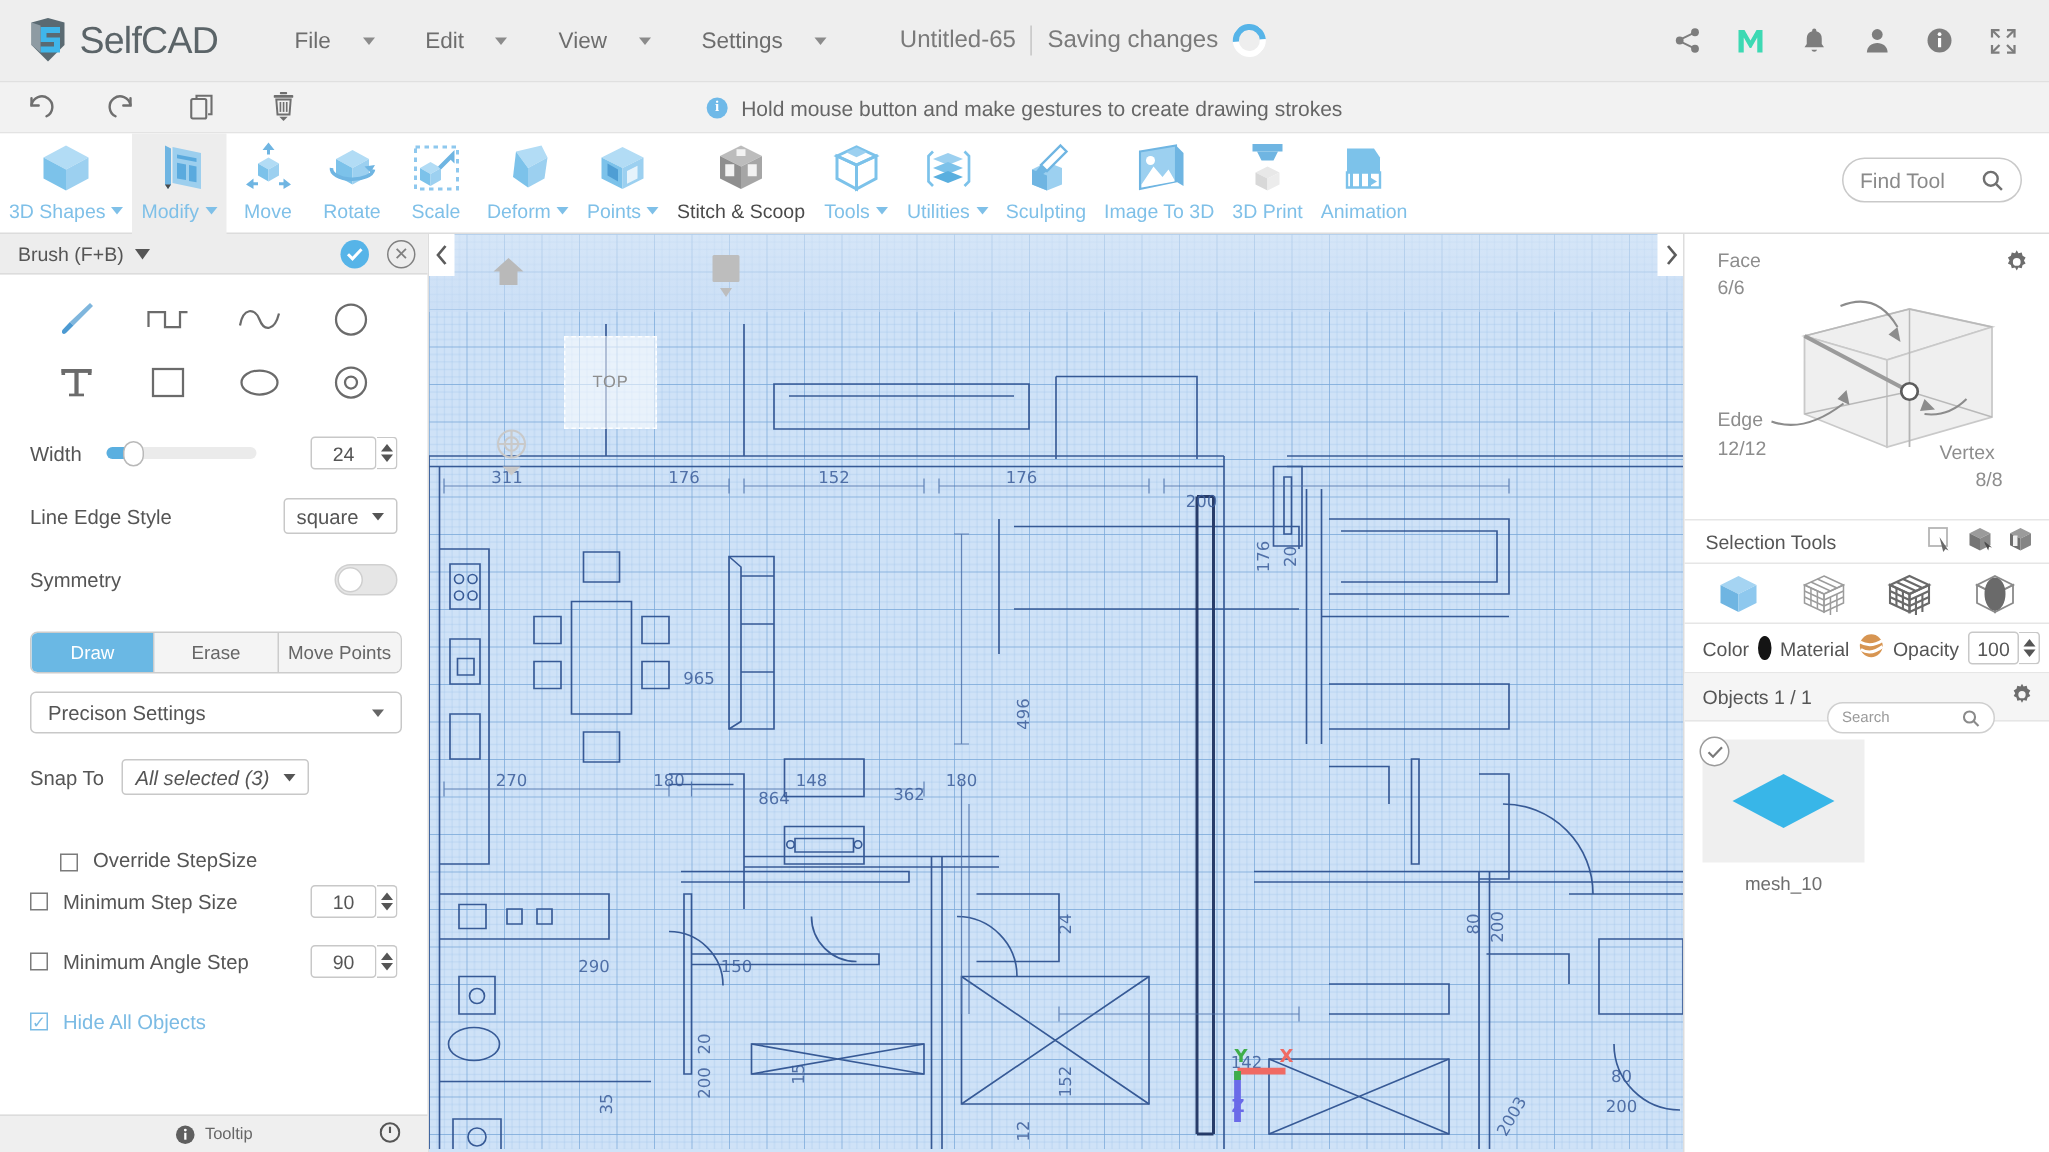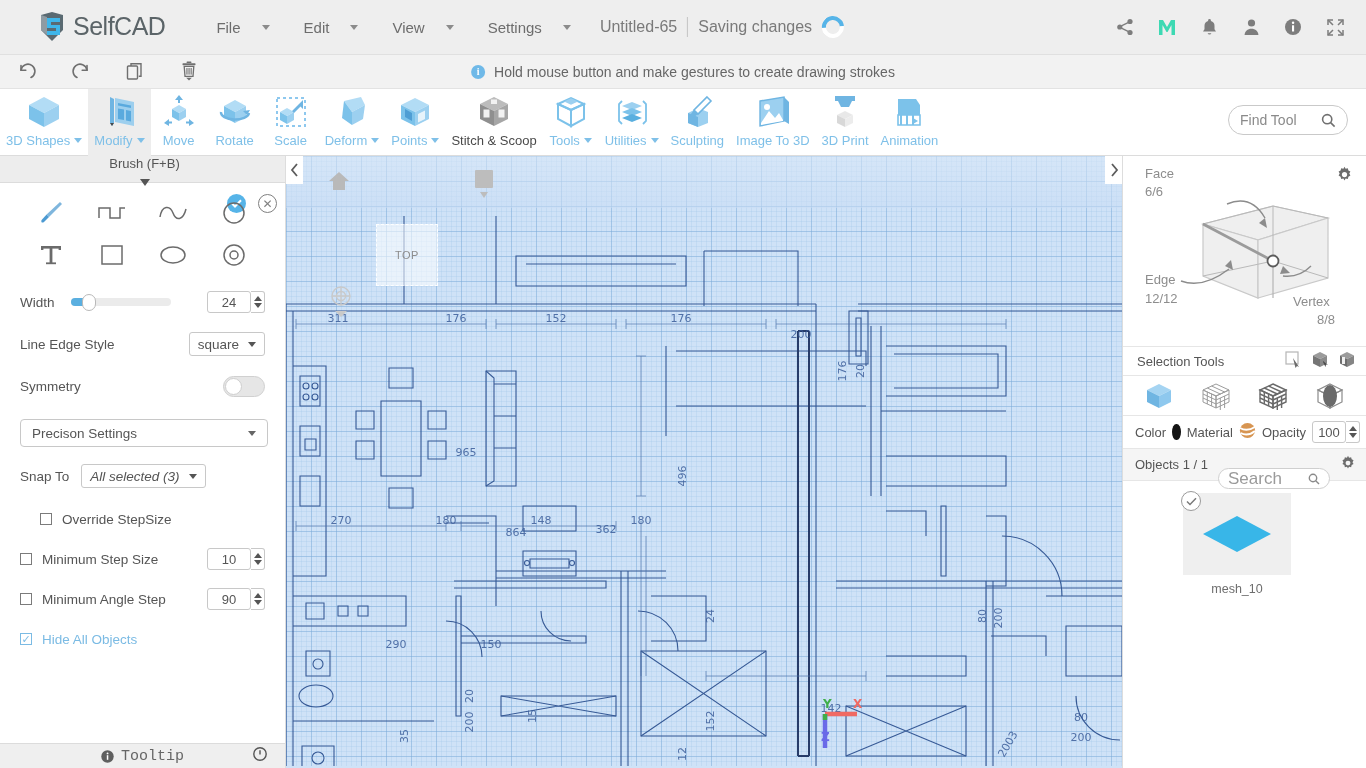--- a/index.html
+++ b/index.html
@@ -10,21 +10,21 @@
     color:#555;
     background:#fff;
   }
   .app { width:1366px; height:768px; position:relative; display:flex; flex-direction:column; }
 
   
   .menubar {
     height:55px; background:#eeeeee; display:flex; align-items:center;
     border-bottom:1px solid #e0e0e0; position:relative; flex:0 0 55px;
   }
-  .brand { display:flex; align-items:flex-start; padding-left:18px; gap:7px;margin-left:20px; }
+  .brand { display:flex; align-items:center; padding-left:18px; gap:7px; }
   .logo-mark { width:28px; height:30px; position:relative; }
   .brand-text { font-size:25px; color:#5b6468; letter-spacing:-0.5px; font-weight:400; }
   .menu-items { display:flex; align-items:center; margin-left:34px; gap:0; }
   .menu-item {
     padding:6px 17px; font-size:15px; color:#6d6d6d; cursor:pointer;
     display:flex; align-items:center; gap:21px;
   }
   .caret { width:0;height:0;border-left:4px solid transparent;border-right:4px solid transparent;border-top:5px solid #8b8b8b; display:inline-block; }
   .doc-title {
     position:absolute; left:50%; transform:translateX(-50%);
@@ -82,21 +82,21 @@
   
   .workspace { flex:1; display:flex; position:relative; min-height:0; }
 
   
   .left-panel {
     width:286px; flex:0 0 286px; background:#fff; border-right:1px solid #ddd;
     display:flex; flex-direction:column; position:relative;
   }
   .lp-header {
     height:27px; background:#ededed; border-bottom:1px solid #dcdcdc;
-    display:flex; align-items:center; padding:0 8px 0 12px; gap:8px;flex-direction:column;
+    display:flex; align-items:center; padding:0 8px 0 12px; gap:8px;
   }
   .lp-title { font-size:13px; color:#555; }
   .lp-header .hcaret { width:0;height:0;border-left:5px solid transparent;border-right:5px solid transparent;border-top:7px solid #555; }
   .lp-header-actions { margin-left:auto; display:flex; align-items:center; gap:12px; }
   .ok-circle { width:19px;height:19px;border-radius:50%;background:#56b4e8;display:flex;align-items:center;justify-content:center; cursor:pointer;}
   .x-circle { width:19px;height:19px;border-radius:50%;border:1.6px solid #808080;display:flex;align-items:center;justify-content:center;color:#808080;font-size:12px; cursor:pointer;}
   .lp-body { flex:1; overflow:hidden; padding:0 20px; }
 
   .shape-grid { display:grid; grid-template-columns:repeat(4,1fr); row-gap:6px; padding:12px 0 8px; justify-items:center; }
   .shape-cell { width:46px;height:36px; display:flex;align-items:center;justify-content:center; cursor:pointer; color:#6b6b6b; }
@@ -128,27 +128,26 @@
   .seg-btn.on { background:#6ab8e4; color:#fff; }
 
   .dropdown-full {
     width:248px; height:28px; border:1px solid #c8c8c8; border-radius:4px; background:#fff;
     display:flex; align-items:center; justify-content:space-between; padding:0 11px;
     font-size:13.5px; color:#555; margin:12px 0 6px; cursor:pointer;
   }
   .cb { width:12px;height:12px;border:1.3px solid #7b7b7b; display:inline-block; flex:0 0 12px; background:#fff;}
   .cb.blue { border-color:#7bbbe4; color:#7bbbe4; display:flex;align-items:center;justify-content:center;font-size:11px;}
   .cbrow { display:flex; align-items:center; gap:10px; height:40px; font-size:13.5px; color:#555;}
-  .cbrow.indent { padding-left:20px; }
+  .cbrow.indent { padding-left:20px;align-items:flex-end; }
   .cbrow.link { color:#7bbbe4; }
   .lp-footer {
     height:25px; background:#efefef; border-top:1px solid #dcdcdc;
-    display:flex; align-items:center; justify-content:center; position:relative; font-size:15px; color:#666; gap:7px;
+    display:flex; align-items:center; justify-content:center; position:relative; font-size:11px; color:#666; gap:7px;
     flex:0 0 25px;
-    font-family:Liberation Mono, monospace;
   }
   .lp-footer .right-ic { position:absolute; right:18px; color:#555; }
 
   
   .canvas { flex:1; position:relative; overflow:hidden; background:#cfe2f7; }
   .blueprint { position:absolute; inset:0; }
   .collapse-left, .collapse-right {
     position:absolute; top:0; width:17px; height:28px; background:#fff;
     display:flex; align-items:center; justify-content:center; cursor:pointer;
     color:#5c5c5c; font-size:15px; z-index:9;
@@ -168,23 +167,23 @@
     display:flex; align-items:center; padding:0 10px 0 14px; font-size:13px; color:#555;
   }
   .rp-sel-icons { margin-left:auto; display:flex; align-items:center; gap:9px; color:#777; }
   .mode-row { height:40px; display:flex; align-items:center; justify-content:space-around; border-bottom:1px solid #e6e6e6; padding:0 8px;}
   .mode-ic { cursor:pointer; display:flex; align-items:center; justify-content:center; width:40px; height:32px;}
   .cmo-row { height:33px; display:flex; align-items:center; gap:6px; padding:0 6px 0 12px; border-bottom:1px solid #e6e6e6; font-size:13px; color:#555; }
   .color-dot { width:20px;height:16px;border-radius:50%;background:#141414; cursor:pointer;}
   .objects-row { height:32px; display:flex; align-items:center; gap:10px; padding:0 10px 0 12px; font-size:13px; color:#555; background:#f5f5f5; border-bottom:1px solid #e6e6e6;}
   .search-pill {
     flex:1; height:21px; border:1px solid #cfcfcf; border-radius:11px; background:#fff;
-    display:flex; align-items:center; justify-content:space-between; padding:0 9px; font-size:17px; color:#9a9a9a;margin-top:28px;
-  }
-  .obj-list { flex:1; padding:12px;margin-left:48px; }
+    display:flex; align-items:center; justify-content:space-between; padding:0 9px; font-size:10px; color:#9a9a9a;margin-top:28px;
+  }
+  .obj-list { flex:1; padding:12px; }
   .obj-card { width:108px; position:relative; }
   .obj-thumb {
     width:108px;height:82px;background:#efefef; display:flex;align-items:center;justify-content:center;
     cursor:pointer;
   }
   .obj-check {
     position:absolute; left:-2px; top:-2px; width:20px;height:20px;border-radius:50%;
     background:#fff; border:1.4px solid #9a9a9a; display:flex;align-items:center;justify-content:center;
     color:#7a7a7a; font-size:11px;
   }
@@ -624,20 +623,25 @@
           </div>
         </div>
 
         <div class="row">
           <span class="row-label">Symmetry</span>
           <div class="toggle">
               <span class="toggle-knob"></span>
             </div>
         </div>
 
+        <div class="seg">
+          <div class="seg-btn on">Draw</div>
+          <div class="seg-btn">Erase</div>
+          <div class="seg-btn">Move Points</div>
+        </div>
 
         <div class="dropdown-full">
           <span>Precison Settings</span>
           <i class="caret" style="border-top-color:#666;"></i>
         </div>
 
         <div class="row" style="height:46px;">
           <span class="row-label">Snap To</span>
           <div class="select-box" style="margin-left:12px;font-style:italic;">
             <span>All selected (3)</span>

